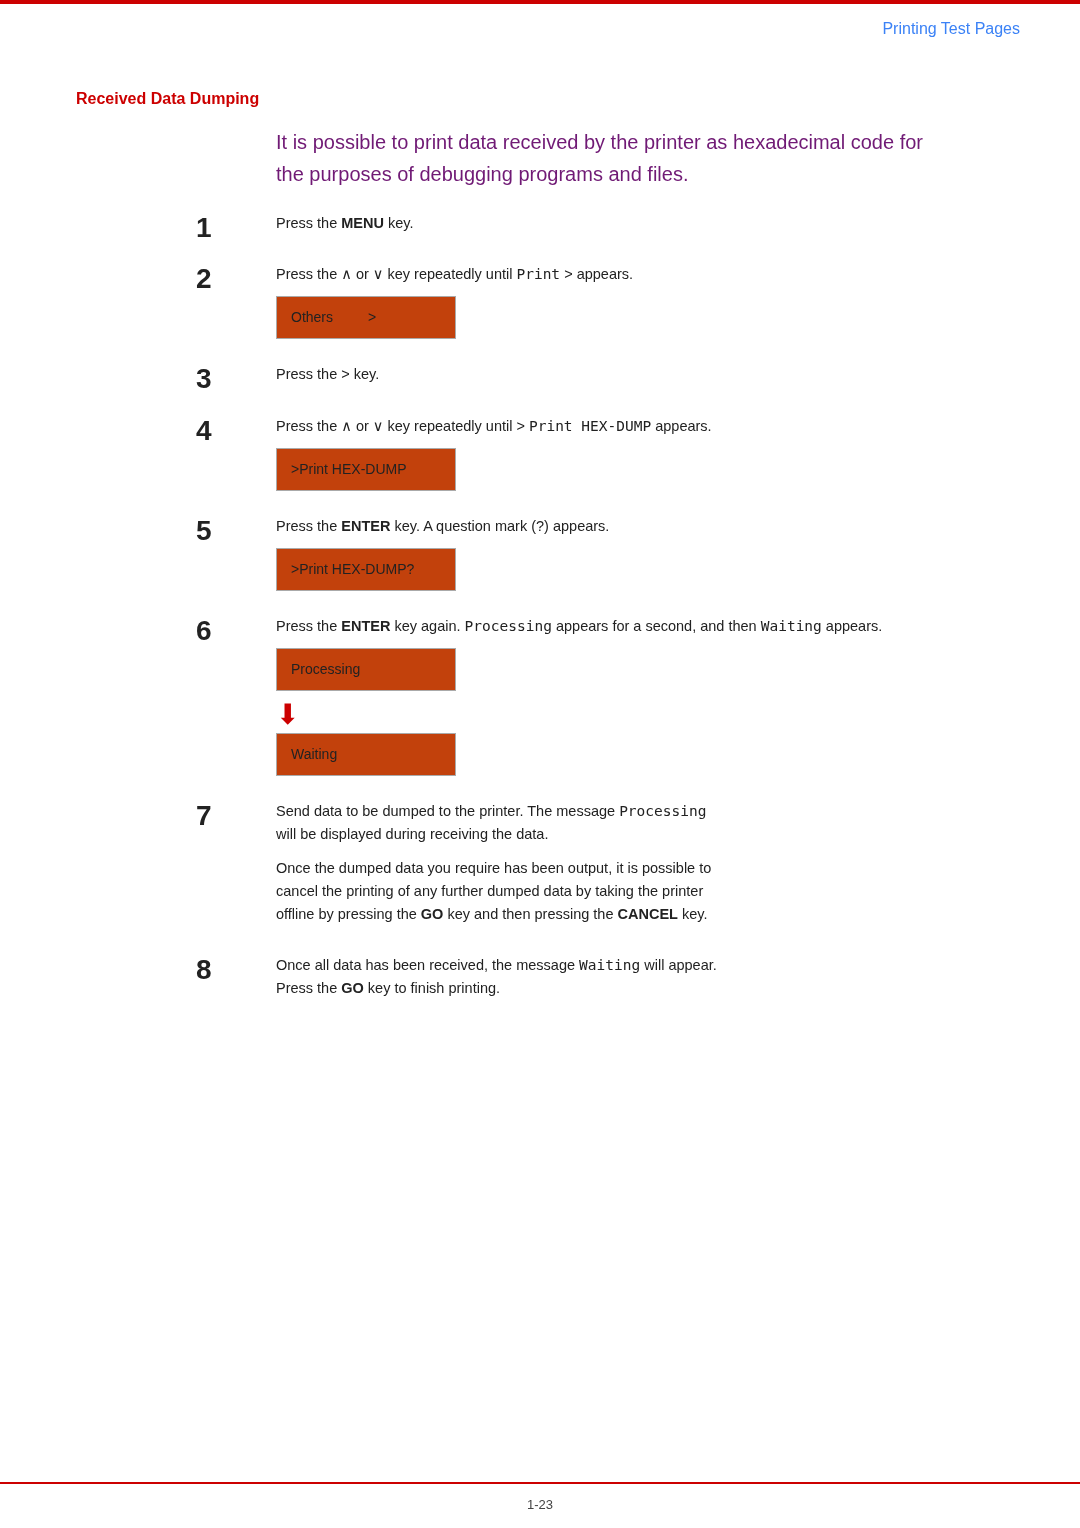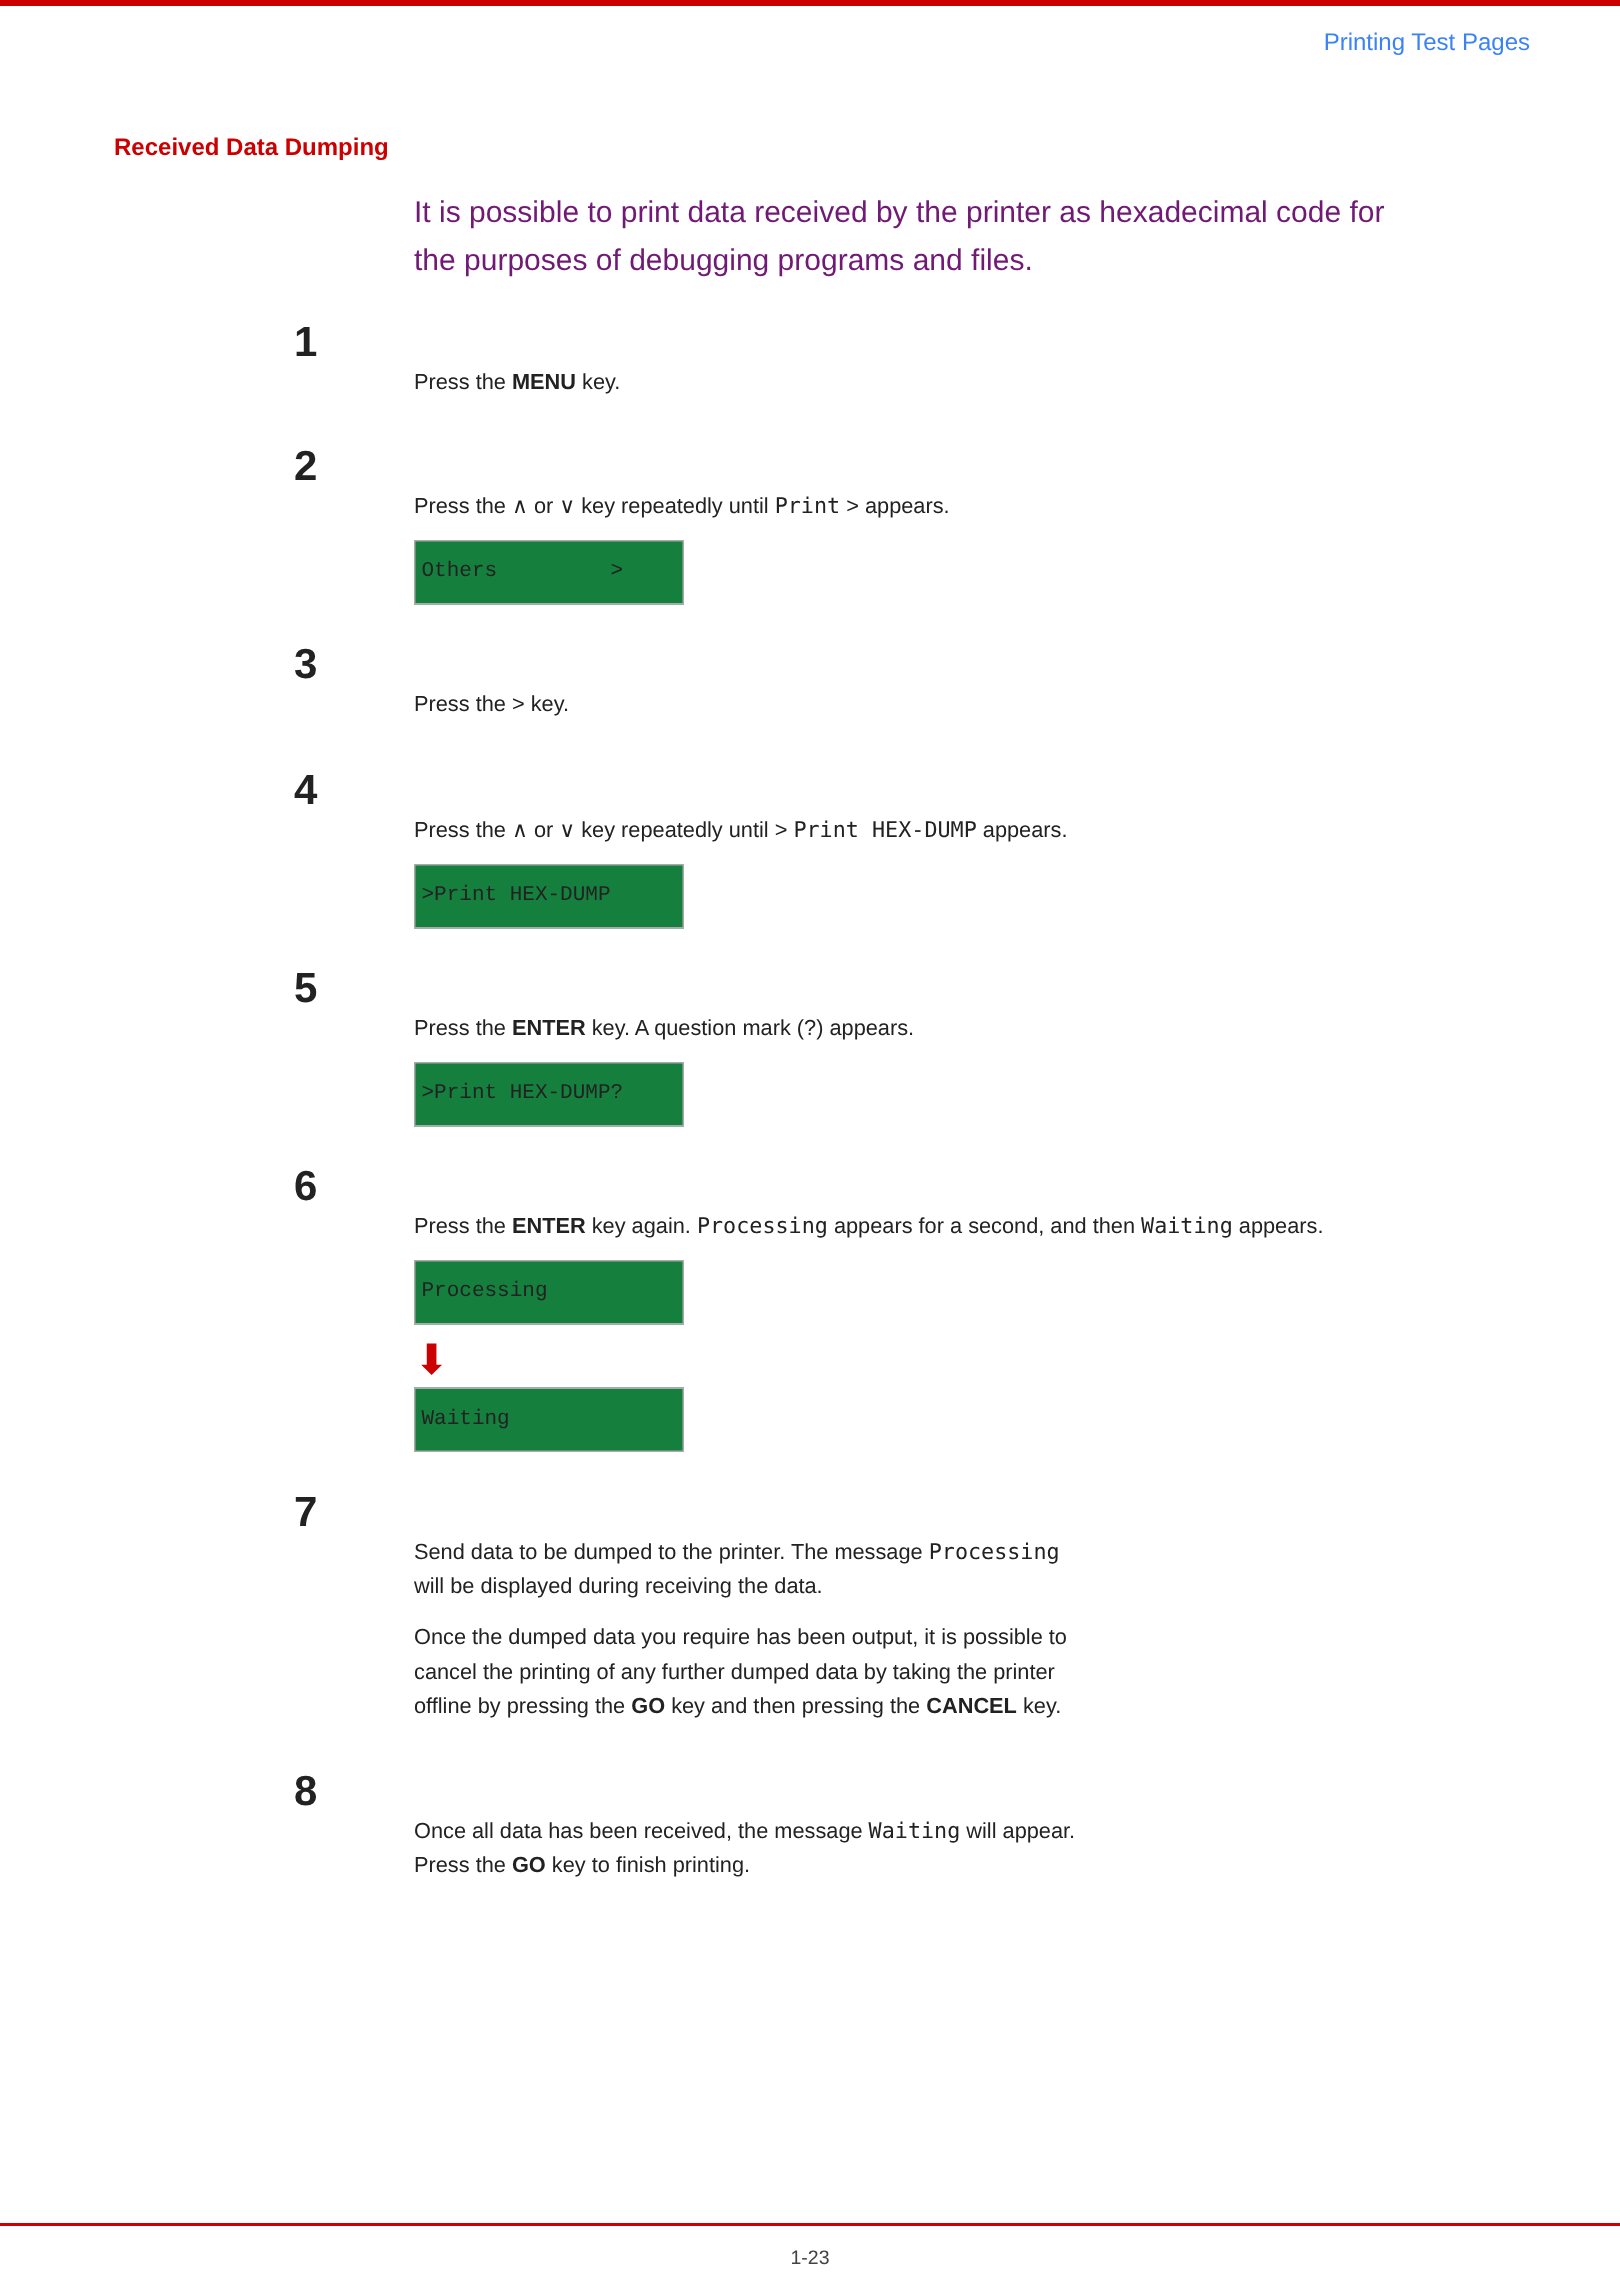--- a/index.html
+++ b/index.html
@@ -93,30 +93,29 @@
 
     .step-content {
       flex: 1;
     }
 
     .step-text {
       font-size: 14.5px;
       line-height: 1.6;
       color: #222;
       margin-bottom: 10px;
-      margin-top: 32px;
     }
 
     .mono-box {
       border: 1px solid #aaa;
-      padding: 10px 4px;
-      font-family: Liberation Mono, monospace;
+      padding: 10px 14px;
+      font-family: Liberation Sans, sans-serif;
       font-size: 14px;
       color: #222;
-      background: #15803d;
+      background: #c2410c;
       display: inline-block;
       min-width: 180px;
       margin-bottom: 6px;
       line-height: 1.5;
     }
 
     .arrow-down {
       text-align: center;
       margin: 4px 0 4px 0;
       font-size: 28px;

